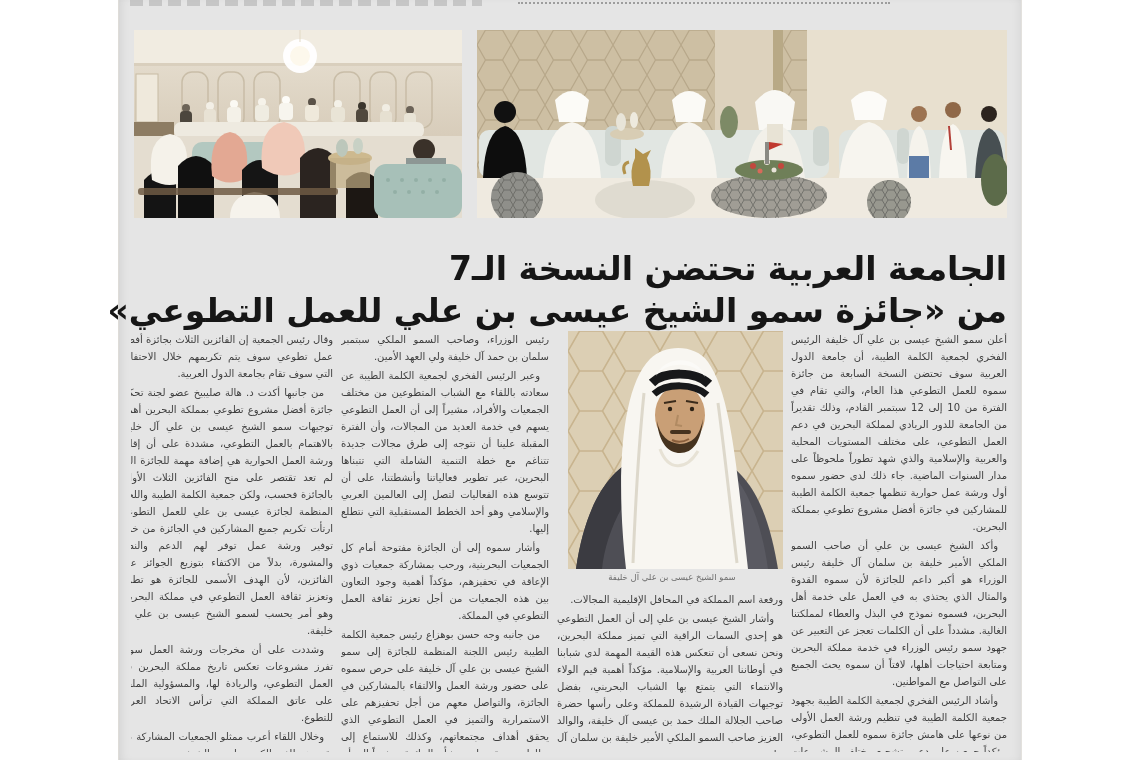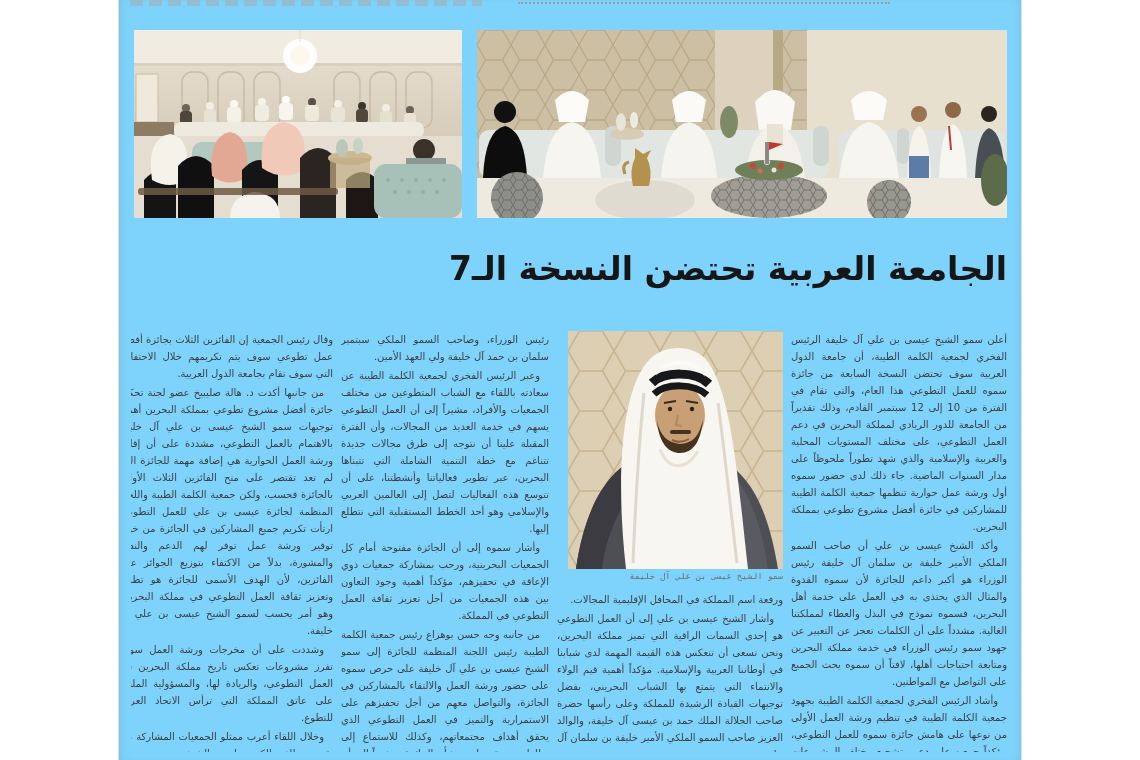--- a/index.html
+++ b/index.html
@@ -2,21 +2,21 @@
 <html><head>
 <meta charset="utf-8">
 <style>
   html,body{margin:0;padding:0;}
   body{
     width:1140px;height:760px;background:#ffffff;overflow:hidden;position:relative;
     font-family:"DejaVu Sans",sans-serif;
   }
   .page{
     position:absolute;left:118px;top:0;width:904px;height:760px;
-    background:#7dd3fc;
+    background:#e5e5e5;
     box-shadow:inset 1px 0 0 #dedcd8, inset -1px 0 0 #e3e1dd, inset 8px 0 14px -10px rgba(0,0,0,.18), inset -8px 0 14px -10px rgba(0,0,0,.12);
   }
   
   .faint-text{
     position:absolute;left:12px;top:0;width:352px;height:6px;opacity:.5;
     background:repeating-linear-gradient(90deg,#a9a9a9 0 13px, transparent 13px 19px);
     filter:blur(.5px);
   }
   .dotted-rule{position:absolute;left:400px;top:2px;width:372px;height:0;border-top:2px dotted #9d9d9d;}
   
@@ -38,23 +38,22 @@
   .col{overflow:hidden;color:#3e3e3e;font-size:10px;line-height:17px;text-align:justify;}
   .col p{margin:0 0 2px 0;text-indent:9px;}
   .col p.cont{text-indent:0;}
   .col-1{width:216px;flex:none;}
   .col-2{width:226px;flex:none;}
   .col-3{width:208px;flex:none;}
   .col-4{width:214px;flex:none;}
   figure.portrait{margin:0 0 2px 0;width:215px;height:238px;overflow:hidden;background:#dccfb4;}
   figure.portrait svg{display:block;width:100%;height:100%;}
   .portrait-caption{
-    display:block;direction:rtl;text-align:right;color:#6e6e6e;font-size:8.5px;line-height:12px;
+    display:block;direction:rtl;text-align:center;color:#6e6e6e;font-size:8.5px;line-height:12px;
     margin:2px 0 8px 4px;
-    font-family:Liberation Mono, monospace;
   }
 </style>
 </head>
 <body>
 
 <div class="page">
 
   <div class="faint-text"></div>
   <div class="dotted-rule"></div>
 
@@ -257,20 +256,21 @@
       <path d="M292 112 L306 114 L292 120 Z" fill="#c0392f"></path>
 
       <circle cx="412" cy="172" r="22" fill="#98988f"></circle>
         <circle cx="412" cy="172" r="22" fill="url(#hexMetal)"></circle>
       <ellipse cx="518" cy="150" rx="14" ry="26" fill="#5c6b4a"></ellipse>
     </svg>
   </div>
 
   <h1 class="headline" dir="rtl" lang="ar">
     <span>الجامعة العربية تحتضن النسخة الـ7</span>
+    <span>من «جائزة سمو الشيخ عيسى بن علي للعمل التطوعي»</span>
   </h1>
 
   <div class="article" lang="ar">
 
     <div class="col col-1">
       <p class="cont">أعلن سمو الشيخ عيسى بن علي آل خليفة الرئيس الفخري لجمعية الكلمة الطيبة، أن جامعة الدول العربية سوف تحتضن النسخة السابعة من جائزة سموه للعمل التطوعي هذا العام، والتي تقام في الفترة من 10 إلى 12 سبتمبر القادم، وذلك تقديراً من الجامعة للدور الريادي لمملكة البحرين في دعم العمل التطوعي، على مختلف المستويات المحلية والعربية والإسلامية والذي شهد تطوراً ملحوظاً على مدار السنوات الماضية. جاء ذلك لدى حضور سموه أول ورشة عمل حوارية تنظمها جمعية الكلمة الطيبة للمشاركين في جائزة أفضل مشروع تطوعي بمملكة البحرين.</p>
       <p>وأكد الشيخ عيسى بن علي أن صاحب السمو الملكي الأمير خليفة بن سلمان آل خليفة رئيس الوزراء هو أكبر داعم للجائزة لأن سموه القدوة والمثال الذي يحتذى به في العمل على خدمة أهل البحرين، فسموه نموذج في البذل والعطاء لمملكتنا الغالية. مشدداً على أن الكلمات تعجز عن التعبير عن جهود سمو رئيس الوزراء في خدمة مملكة البحرين ومتابعة احتياجات أهلها، لافتاً أن سموه يحث الجميع على التواصل مع المواطنين.</p>
       <p>وأشاد الرئيس الفخري لجمعية الكلمة الطيبة بجهود جمعية الكلمة الطيبة في تنظيم ورشة العمل الأولى من نوعها على هامش جائزة سموه للعمل التطوعي، مؤكداً حرصه على دعم وتشجيع مختلف المشروعات التطوعية في مختلف المجالات لما فيه مصلحة المملكة، مشدداً على ثقته في الشباب البحريني الذي لا يدخر جهداً في سبيل خدمة وطنه.</p>
     </div>
 

